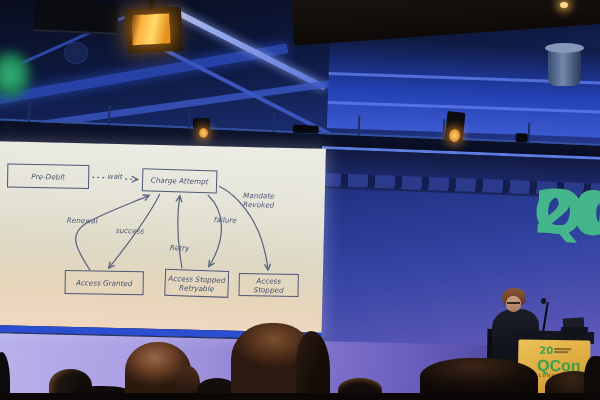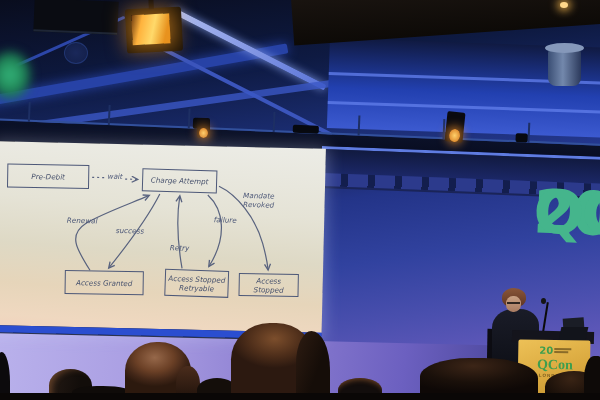--- a/index.html
+++ b/index.html
@@ -99,21 +99,21 @@
   .mic-stand{left:544px;top:302px;width:2px;height:36px;background:#0b0b0b;transform:rotate(9deg);}
   .mic-head{left:541px;top:298px;width:5px;height:6px;border-radius:50%;background:#151515;}
   .podium-top{left:512px;top:331px;width:82px;height:12px;background:#14141c;transform:rotate(1.5deg);}
   .laptop{left:563px;top:318px;width:21px;height:11px;background:#1a1d26;transform:rotate(-4deg);}
   .laptop-base{left:560px;top:327px;width:27px;height:13px;background:#12141b;transform:skewX(-12deg);}
   .podium-front{left:518px;top:340px;width:72px;height:54px;border-radius:2px;transform:rotate(1deg);
     background:linear-gradient(160deg,#edc157,#d9a83e 60%,#c3922f);overflow:hidden;}
   .p20{left:21px;top:5px;font-family:"DejaVu Sans",sans-serif;font-weight:bold;font-size:10px;color:#3e9e4e;}
   .ptag1{left:36px;top:8px;width:17px;height:1.5px;background:#8a6b28;}
   .ptag2{left:36px;top:11px;width:14px;height:1.5px;background:#8a6b28;}
-  .pqcon{left:19px;top:17px;font-family:Liberation Serif, serif;font-weight:bold;font-size:14px;color:#3e9e4e;}
+  .pqcon{left:19px;top:17px;font-family:Liberation Sans, sans-serif;font-weight:bold;font-size:16px;color:#3e9e4e;}
   .ploc{left:21px;top:33px;font-size:4.5px;letter-spacing:1px;color:#7a5c20;font-weight:bold;}
 
   
   .ph{border-radius:50% 50% 0 0;}
   .hfl{left:-4px;top:352px;width:14px;height:50px;background:#0c0a0c;border-radius:40% 60% 0 0;}
   .h1{left:49px;top:369px;width:43px;height:33px;background:linear-gradient(100deg,#241a14,#120d0a 70%);
       box-shadow:inset 6px 3px 6px -3px rgba(190,120,70,.4);}
   .h1b{left:72px;top:386px;width:62px;height:16px;background:#0f0b09;border-radius:40% 50% 0 0;}
   .bald{left:125px;top:342px;width:66px;height:60px;border-radius:48% 48% 8% 8%;
       background:radial-gradient(ellipse 60% 48% at 45% 26%,#96684a,#6b4026 48%,#432718 78%,#2c190e);}

